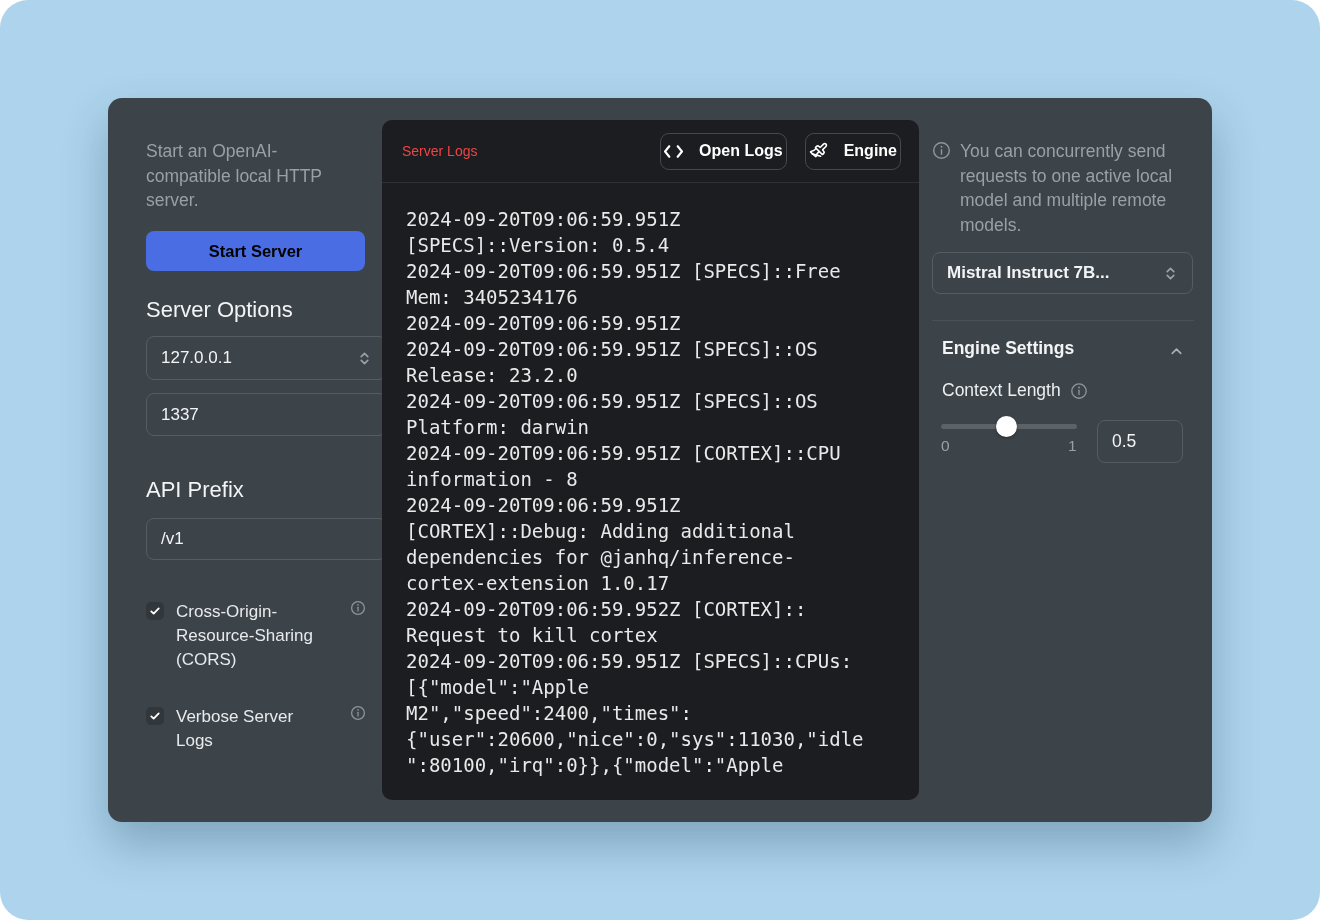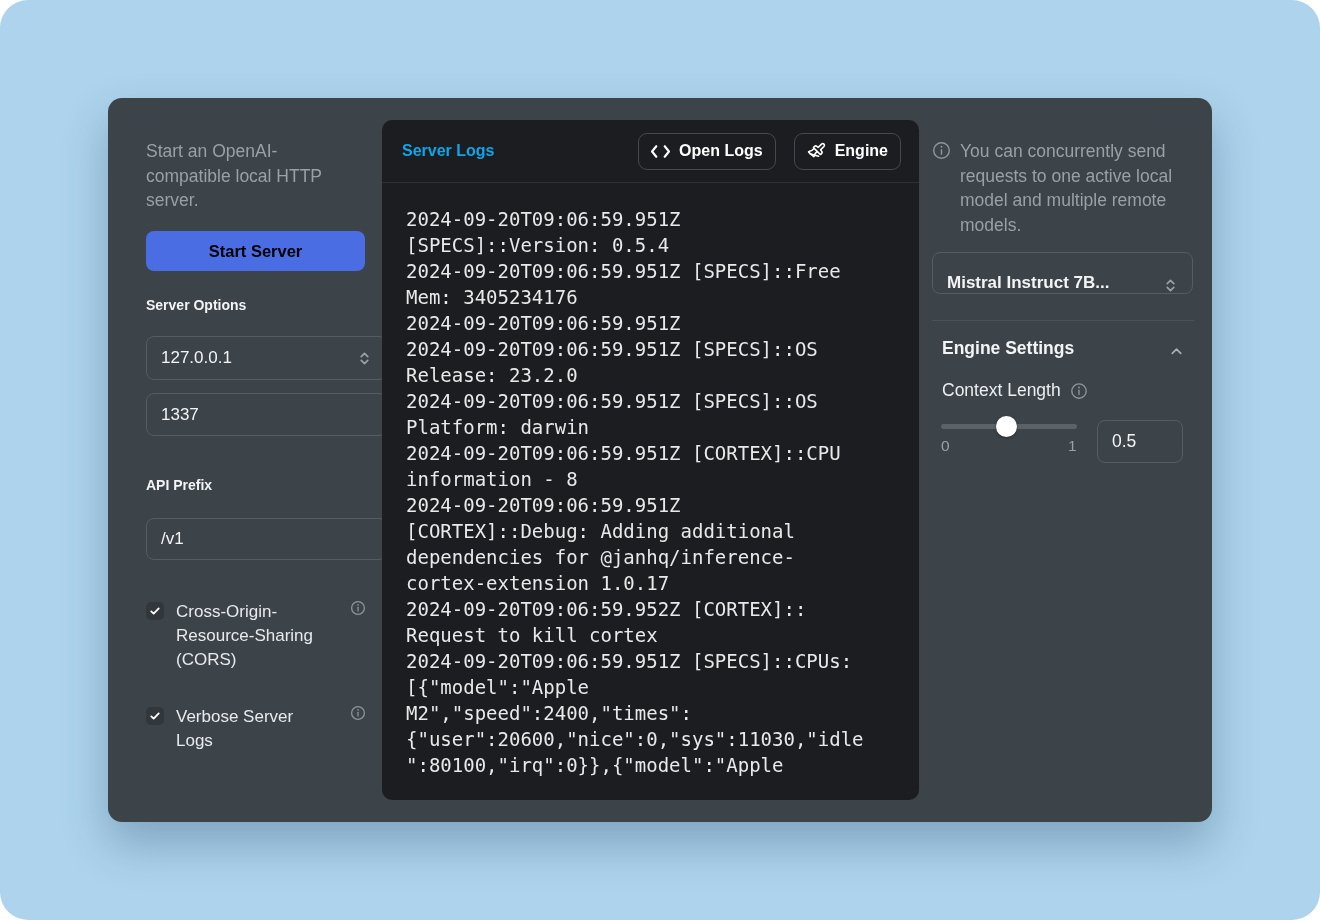--- a/index.html
+++ b/index.html
@@ -4,50 +4,50 @@
 <style>
   * { margin:0; padding:0; box-sizing:border-box; }
   html,body { width:1320px; height:920px; background:#ffffff; font-family:"Liberation Sans","DejaVu Sans",sans-serif; }
   .canvas { position:absolute; left:0; top:0; width:1320px; height:920px; background:#add4ec; border-radius:28px; overflow:hidden; }
   .window { position:absolute; left:108px; top:98px; width:1104px; height:724px; background:#3c4349; border-radius:14px; box-shadow:0 22px 45px rgba(25,55,85,.30); }
 
   
   .left-col { position:absolute; left:38px; top:0; width:219px; height:724px; }
   .desc { position:absolute; left:0; top:41px; width:212px; font-size:17.5px; line-height:24.5px; color:#99a0a8; }
   .start-btn { position:absolute; left:0; top:133px; width:219px; height:40px; background:#4b6de4; border:none; border-radius:8px; color:#000000; font-size:16.5px; font-weight:600; font-family:inherit; display:flex; align-items:center; justify-content:center; cursor:pointer; }
-  .h-left { position:absolute; left:0; width:219px; font-size:14px; font-weight:700; color:#f3f4f6; }
+  .h-left { position:absolute; left:0; width:219px; font-size:22px; font-weight:400; color:#f3f4f6; }
   .h-server-options { top:199px; }
   .h-api-prefix { top:379px; }
   .field { position:absolute; left:0; width:241px; background:transparent; border:1px solid #565c63; border-radius:8px; color:#f3f4f6; font-size:17px; font-family:inherit; display:flex; align-items:center; padding:16px 14px; }
   .field input { background:transparent; border:none; outline:none; color:#f3f4f6; font-size:17px; font-family:inherit; width:100%; }
   .sel-host { top:238px; height:44px; cursor:pointer; }
   .inp-port { top:295px; height:43px;align-items:center; }
   .inp-prefix { top:420px; height:42px; }
   .sel-caret { margin-left:auto; display:flex; color:#9aa1a9; }
   .chk-row { position:absolute; left:0; width:219px; }
   .chk-row1 { top:502px; } .chk-row2 { top:607px; }
   .chk-box { position:absolute; left:0; top:2px; width:18px; height:18px; background:#32373c; border-radius:5px; display:flex; align-items:center; justify-content:center; cursor:pointer; }
   .chk-label { display:block; margin-left:30px; width:152px; font-size:17px; line-height:24px; color:#e8eaec; }
   .chk-info { position:absolute; left:204px; top:0; color:#8e959d; display:flex; cursor:pointer; }
 
   
   .logs-card { position:absolute; left:274px; top:22px; width:537px; height:680px; background:#1b1d20; border-radius:10px; overflow:hidden; }
   .logs-header { position:absolute; left:0; top:0; width:537px; height:63px; display:flex; align-items:center; padding:0 18px 0 20px; border-bottom:1px solid #2e3134; }
-  .logs-title { font-size:16px; font-weight:700; color:#0ea5e9; }
-  .log-btn { display:flex; align-items:center; gap:9px; height:37px; padding:0 12px; background:transparent; border:1px solid #45484c; border-radius:9px; color:#ffffff; font-size:16px; font-weight:600; font-family:inherit; cursor:pointer; }
+  .logs-title { font-size:14px; font-weight:400; color:#ef4444; }
+  .log-btn { display:flex; align-items:center; gap:16px; height:37px; padding:0 3px; background:transparent; border:1px solid #45484c; border-radius:9px; color:#ffffff; font-size:16px; font-weight:600; font-family:inherit; cursor:pointer; }
   .btn-open { margin-left:auto; }
   .btn-clear { margin-left:18px; }
   .log-body { position:absolute; left:0; top:64px; width:537px; height:616px; padding:22px 20px 0 24px; overflow:hidden; cursor:text; }
   .log-line { font-family:"DejaVu Sans Mono","Liberation Mono",monospace; font-size:19px; line-height:26px; color:#e8e9e9; white-space:pre; }
 
   
   .right-col { position:absolute; left:824px; top:0; width:262px; height:724px; }
   .info-ic { position:absolute; left:0; top:43px; color:#8e959d; display:flex; }
   .info-text { position:absolute; left:28px; top:41px; width:232px; font-size:17.5px; line-height:24.5px; color:#99a0a8; }
-  .sel-model { position:absolute; left:0; top:154px; width:261px; height:42px; border:1px solid #565c63; border-radius:8px; display:flex; align-items:flex-end; padding:0 14px; color:#f3f4f6; font-size:17px; font-weight:600; cursor:pointer; }
+  .sel-model { position:absolute; left:0; top:154px; width:261px; height:42px; border:1px solid #565c63; border-radius:8px; display:flex; align-items:center; padding:0 14px; color:#f3f4f6; font-size:17px; font-weight:600; cursor:pointer; }
   .r-divider { position:absolute; left:0; top:222px; width:262px; height:1px; background:#4b5157; }
   .engine-row { position:absolute; left:10px; top:240px; width:242px; display:flex; align-items:flex-end; cursor:pointer; }
   .engine-title { font-size:17.5px; font-weight:700; color:#f3f4f6; }
   .engine-caret { margin-left:auto; display:flex; color:#aab1b8; }
   .ctx-row { position:absolute; left:10px; top:282px; display:flex; align-items:center; gap:9px; }
   .ctx-label { font-size:17.5px; font-weight:500; color:#eceef0; }
   .ctx-info { color:#8e959d; display:flex; cursor:pointer; }
   .slider-track { position:absolute; left:9px; top:326px; width:136px; height:5px; background:#5d6268; border-radius:3px; cursor:pointer; }
   .slider-thumb { position:absolute; left:64px; top:318px; width:21px; height:21px; background:#ffffff; border-radius:50%; box-shadow:0 1px 3px rgba(0,0,0,.35); cursor:grab; }
   .slider-min { position:absolute; left:9px; top:339px; font-size:15.5px; color:#99a0a8; }

